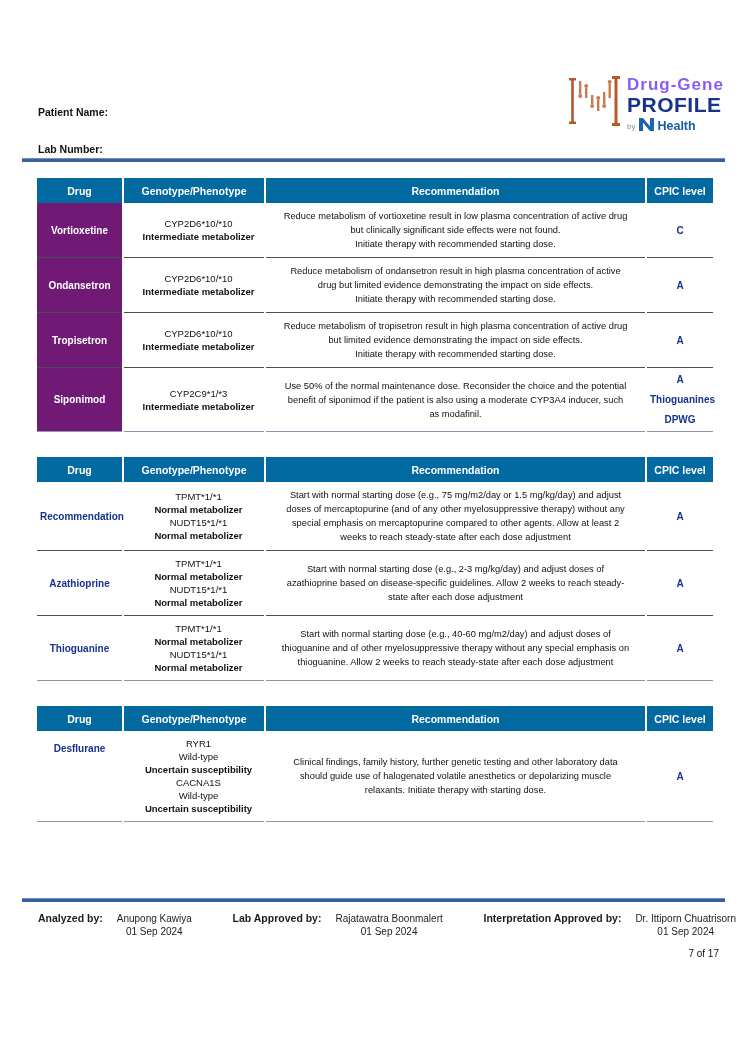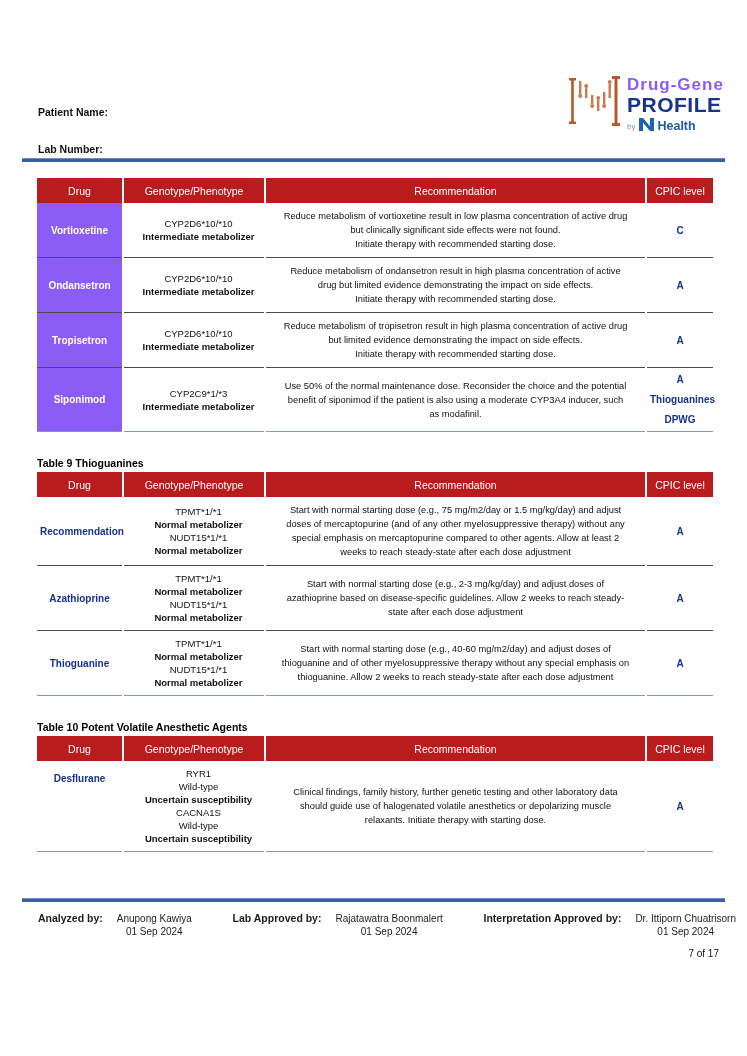--- a/index.html
+++ b/index.html
@@ -22,30 +22,30 @@
   .divider { position: absolute; left: 22px; right: 22px; height: 4px; background: #3a5f9f; border-top: 1px solid #6f8cc0; }
   .top-divider { top: 158px; }
   .footer-divider { top: 898px; }
 
   
   .content { position: absolute; left: 37px; top: 178px; width: 676px; }
   .table-block { margin-bottom: 25px; }
   .table-title { font-size: 10.5px; font-weight: bold; color: #000; margin-bottom: 3px; }
   table { border-collapse: collapse; width: 676px; table-layout: fixed; }
   col.c0 { width: 86px; } col.c1 { width: 142px; } col.c2 { width: 381px; } col.c3 { width: 67px; }
-  th { background: #b91c1c; color: #ffffff; font-size: 10.5px; font-weight: normal; height: 25px;
+  th { background: #0369a1; color: #ffffff; font-size: 10.5px; font-weight: bold; height: 25px;
        border-right: 2px solid #ffffff; }
   th:last-child { border-right: none; }
   td { border-right: 2px solid #ffffff; vertical-align: middle; text-align: center; padding: 6px 3px; }
   td:last-child { border-right: none; }
   tbody tr + tr td { border-top: 1.2px solid #4d4d4d; }
   tbody tr:last-child td { border-bottom: 1.4px solid #8a97ad; }
   td.drug-cell { font-size: 10px; font-weight: bold; }
   .variant-plain td.drug-cell { color: #17338e; }
-  .variant-red td.drug-cell { background: #8b5cf6; color: #ffffff; }
+  .variant-red td.drug-cell { background: #701a75; color: #ffffff; }
   td.geno-cell { font-size: 9.5px; line-height: 13px; color: #111; padding-left: 12px; }
   td.geno-cell .b { font-weight: bold; }
   td.rec-cell { font-size: 9.3px; line-height: 14px; white-space: pre-line; color: #111; margin-top: 44px; }
   td.cpic-cell { font-size: 10px; font-weight: bold; color: #17338e; }
   td.cpic-cell .cpic-line + .cpic-line { margin-top: 9px; }
   .drug-top td.drug-cell { vertical-align: top; padding-top: 12px; }
 
   
   .footer { position: absolute; left: 38px; right: 11px; top: 912px; display: flex; justify-content: space-between; }
   .footer-entry { display: flex; align-items: flex-start; }
@@ -180,21 +180,20 @@
                 <div class="cpic-line">A</div>
                 <div class="cpic-line">Thioguanines</div>
                 <div class="cpic-line">DPWG</div>
               </td>
             </tr>
           </tbody>
     </table>
   </div>
 
   <div class="table-block variant-plain">
-    <div class="table-title">Table 9 Thioguanines</div>
     <table>
       <colgroup>
             <col class="c0">
             <col class="c1">
             <col class="c2">
             <col class="c3">
           </colgroup>
       <thead>
             <tr>
               <th>Drug</th>
@@ -248,21 +247,20 @@
 thioguanine. Allow 2 weeks to reach steady-state after each dose adjustment</td>
               <td class="cpic-cell">
                 <div class="cpic-line">A</div>
               </td>
             </tr>
           </tbody>
     </table>
   </div>
 
   <div class="table-block variant-plain drug-top">
-    <div class="table-title">Table 10 Potent Volatile Anesthetic Agents</div>
     <table>
       <colgroup>
             <col class="c0">
             <col class="c1">
             <col class="c2">
             <col class="c3">
           </colgroup>
       <thead>
             <tr>
               <th>Drug</th>

